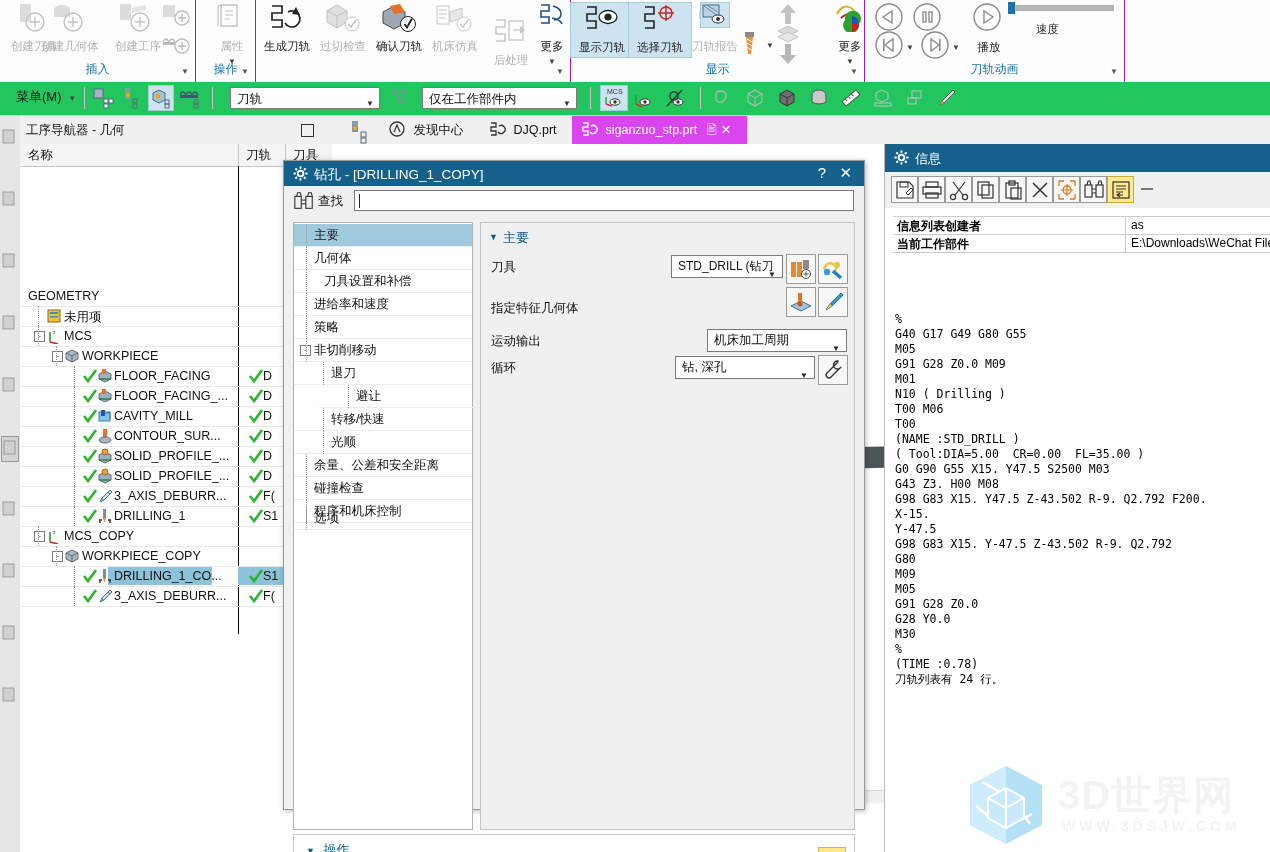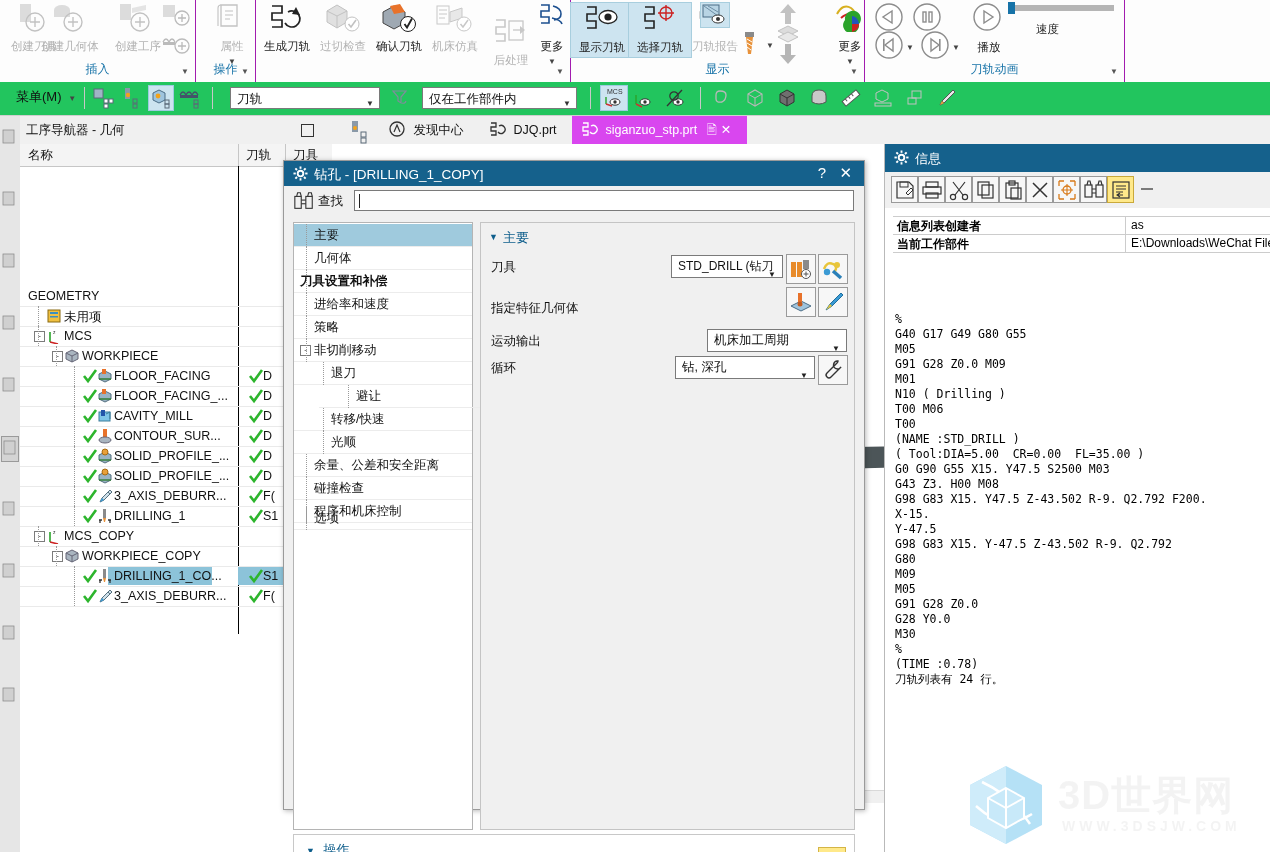--- a/index.html
+++ b/index.html
@@ -1137,21 +1137,21 @@
         <div class="dt-item sel" style="top:1px;">
           <div class="dotted" style="left:12px;top:0;height:23px;"></div>
           <span style="left:20px;">主要</span>
         </div>
         <div class="dt-item " style="top:24px;">
           <div class="dotted" style="left:12px;top:0;height:23px;"></div>
           <span style="left:20px;">几何体</span>
         </div>
         <div class="dt-item " style="top:47px;">
           <div class="dotted" style="left:12px;top:0;height:23px;"></div>
-          <span style="left:6px;font-weight:bold;">刀具设置和补偿</span>
+          <span style="left:30px;">刀具设置和补偿</span>
         </div>
         <div class="dt-item " style="top:70px;">
           <div class="dotted" style="left:12px;top:0;height:23px;"></div>
           <span style="left:20px;">进给率和速度</span>
         </div>
         <div class="dt-item " style="top:93px;">
           <div class="dotted" style="left:12px;top:0;height:23px;"></div>
           <span style="left:20px;">策略</span>
         </div>
         <div class="dt-item " style="top:116px;">

